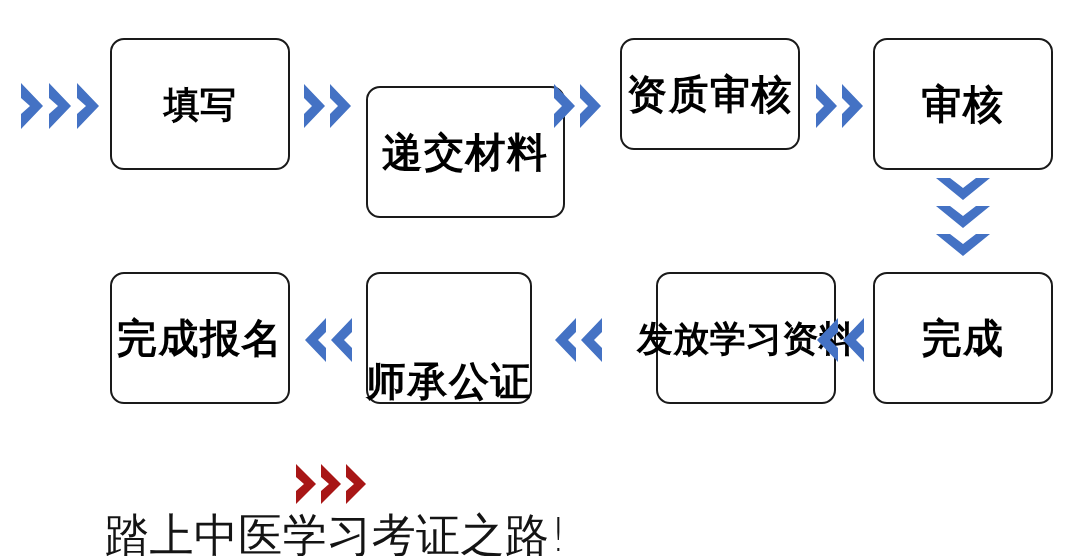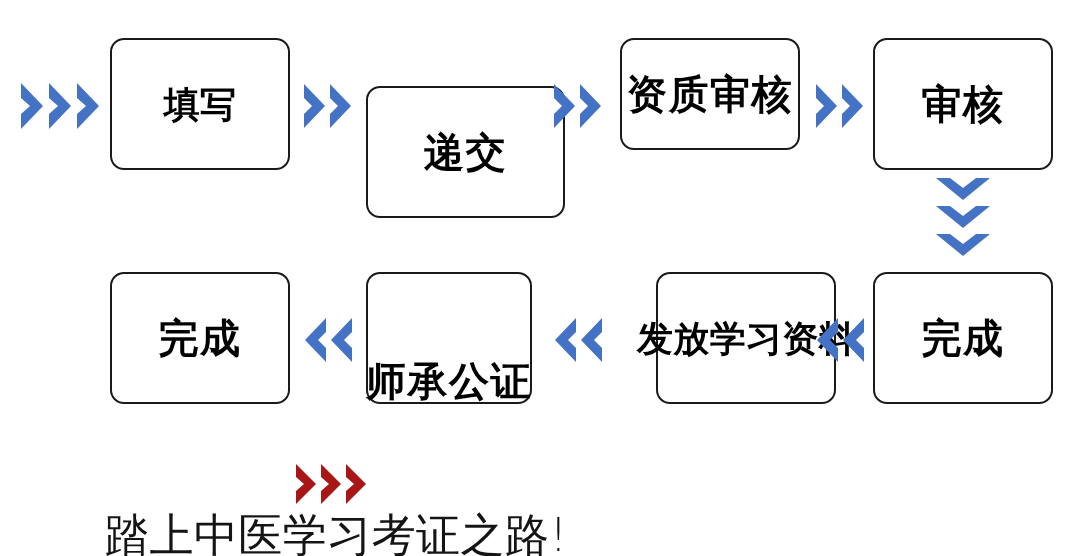--- a/index.html
+++ b/index.html
@@ -117,20 +117,21 @@
     </span>
     <span class="chev">
       <svg width="26" height="48" viewBox="0 0 26 48">
           <path d="M2 2 L23 24 L2 46 L2 32 L10 24 L2 16 Z" fill="#4472C4"></path>
         </svg>
     </span>
   </div>
 
   <div class="flow-box two-char" id="box-2" style="left:366px; top:38px; width:199px; height:132px;margin-top:48px;">
     <span class="line">递交</span>
+    <span class="line">材料</span>
   </div>
 
   <div class="arrow-group" style="left:550px; top:82px; width:56px; height:48px;">
     <span class="chev">
       <svg width="26" height="48" viewBox="0 0 26 48">
           <path d="M2 2 L23 24 L2 46 L2 32 L10 24 L2 16 Z" fill="#4472C4"></path>
         </svg>
     </span>
     <span class="chev">
       <svg width="26" height="48" viewBox="0 0 26 48">
@@ -174,20 +175,21 @@
     </span>
     <span class="chev">
       <svg width="58" height="28" viewBox="0 0 58 28">
           <path d="M2 2 L29 24 L56 2 L42 2 L29 12 L16 2 Z" fill="#4472C4"></path>
         </svg>
     </span>
   </div>
 
   <div class="flow-box two-char" id="box-8" style="left:110px; top:272px; width:180px; height:132px;">
     <span class="line">完成</span>
+    <span class="line">报名</span>
   </div>
 
   <div class="arrow-group" style="left:300px; top:316px; width:56px; height:48px;">
     <span class="chev">
       <svg width="26" height="48" viewBox="0 0 26 48">
           <path d="M24 2 L3 24 L24 46 L24 32 L16 24 L24 16 Z" fill="#4472C4"></path>
         </svg>
     </span>
     <span class="chev">
       <svg width="26" height="48" viewBox="0 0 26 48">

